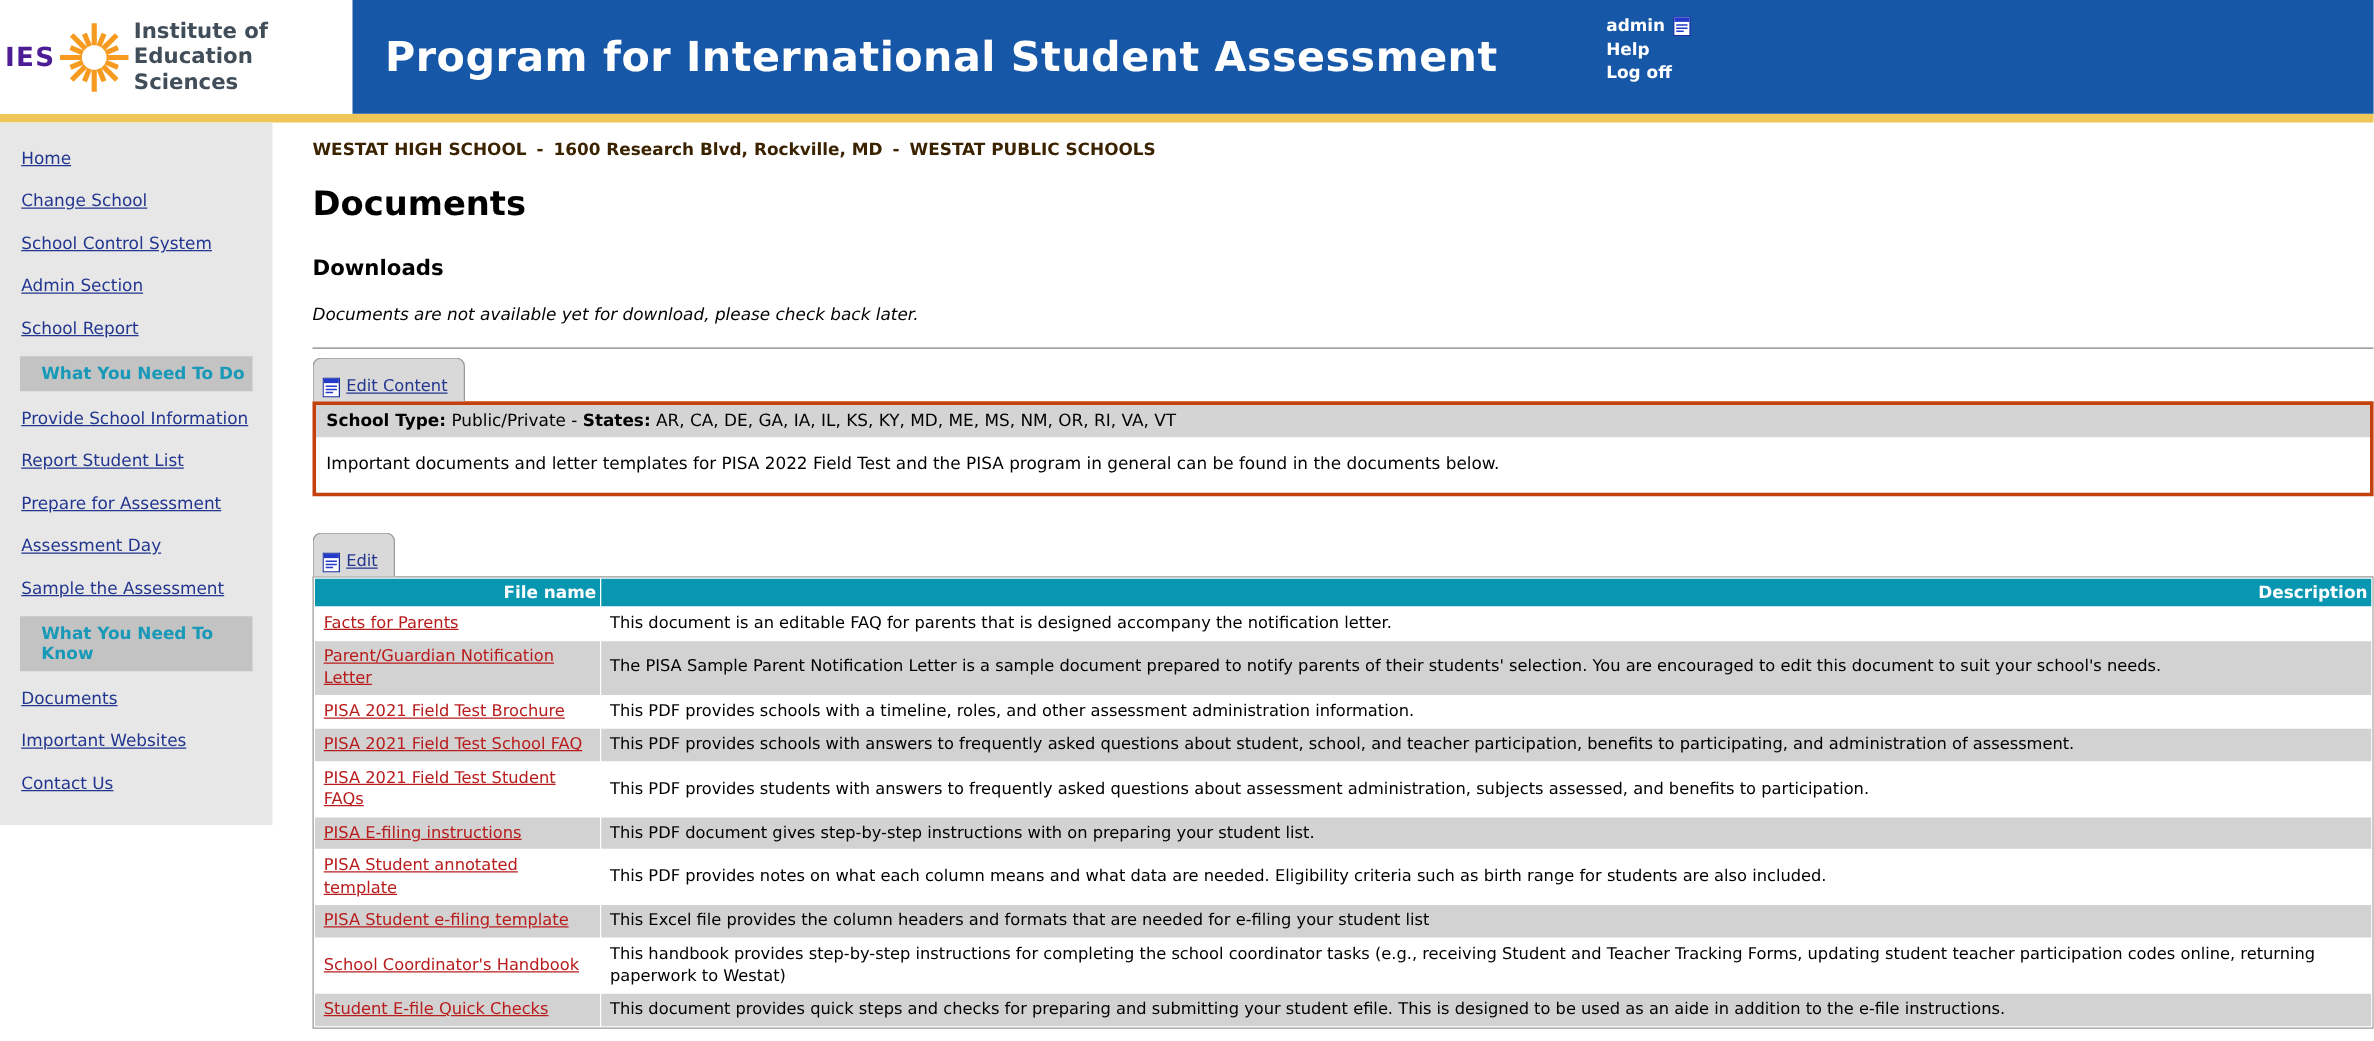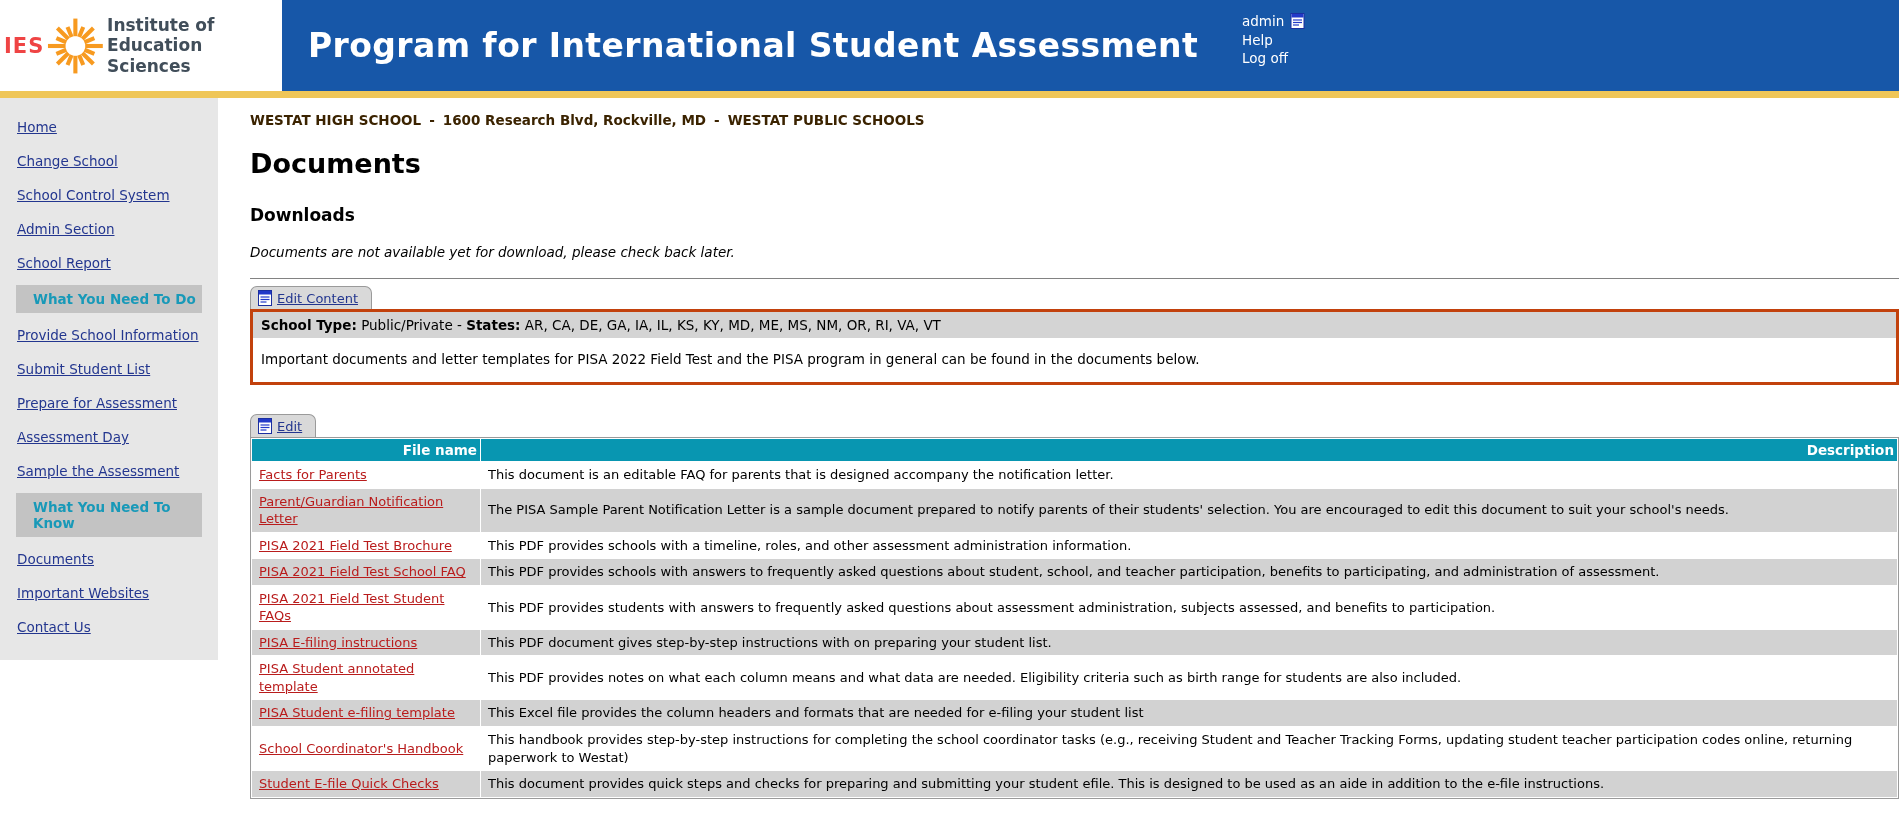--- a/index.html
+++ b/index.html
@@ -6,26 +6,26 @@
   html,body { margin:0; padding:0; }
   body {
     font-family: "DejaVu Sans", "Liberation Sans", sans-serif;
     background:#ffffff;
   }
   .page { width:1899px; height:833px; position:relative; background:#fff; overflow:hidden; }
 
   
   header.topbar { height:91px; display:flex; }
   .logo-area { flex:0 0 282px; background:#fff; display:flex; align-items:center; padding-left:4px; }
-  .ies-text { color:#ef4444; font-weight:bold; font-size:21px; letter-spacing:1px; }
+  .ies-text { color:#4c1d95; font-weight:bold; font-size:21px; letter-spacing:1px; }
   .sunburst { margin:0 2px; }
   .org-name { color:#414E5A; font-weight:bold; font-size:17px; line-height:1.18; }
   .blue-bar { flex:1; background:#1757A8; position:relative; display:flex; align-items:center; }
   .site-title { color:#fff; font-weight:bold; font-size:33px; margin-left:26px; letter-spacing:.4px; }
-  .user-links { position:absolute; left:960px; top:12px; font-size:13.5px; font-weight:normal; }
+  .user-links { position:absolute; left:1003px; top:12px; font-size:13.5px; font-weight:bold; }
   .user-links a { color:#fff; text-decoration:none; display:flex; align-items:center; gap:6px; line-height:18.5px; }
   .goldbar { height:7px; background:#EFC658; }
 
   
   .content-wrap { display:flex; align-items:flex-start; }
 
   
   nav.sidebar { flex:0 0 218px; background:#E7E7E7; padding:12px 0 16px; }
   nav.sidebar a.nav-link { display:block; padding:9px 4px 9px 17px; color:#23368F; font-size:13.5px; text-decoration:underline; line-height:16px; }
   nav.sidebar .nav-header { background:#C3C3C3; color:#1899B8; font-weight:bold; font-size:13.5px; padding:6px 4px 6px 17px; margin:5px 16px; line-height:16px; }
@@ -33,21 +33,21 @@
   
   main.main { flex:1; min-width:0; padding:6px 0 0 32px; }
   .school-line { margin-top:8px; font-weight:bold; font-size:13.5px; color:#3B2300; }
   .school-line .sep { margin:0 8px; }
   .page-title { font-size:27px; font-weight:bold; color:#000; margin:20px 0 0; }
   .section-title { font-size:17px; font-weight:bold; color:#000; margin:26px 0 0; }
   .note { font-style:italic; font-size:13.5px; margin-top:19px; }
   hr.rule { border:0; border-top:1px solid #828282; margin:18px 0 0; }
 
   
-  .tab { display:inline-flex; align-items:center; gap:5px; background:#D9D9D9; border:1px solid #9a9a9a; border-bottom:none; border-radius:7px 7px 0 0; padding:3px 13px 3px 7px; margin-top:6px; position:relative; top:1px; z-index:2; }
+  .tab { display:inline-flex; align-items:flex-start; gap:5px; background:#D9D9D9; border:1px solid #9a9a9a; border-bottom:none; border-radius:7px 7px 0 0; padding:15px 13px 3px 7px; margin-top:6px; position:relative; top:1px; z-index:2; }
   .tab a { color:#23368F; font-size:13px; text-decoration:underline; }
 
   
   .info-box { border:3px solid #c2410c; position:relative; z-index:1; }
   .type-row { background:#D4D4D4; padding:5px 8px; font-size:13.5px; }
   .intro-row { background:#fff; padding:13px 8px 15px; font-size:13.5px; }
   .tbl-gap { height:22px; }
 
   
   table.doc-table { width:100%; border-collapse:separate; border-spacing:1px; background:#fff; border:1px solid #9a9a9a; position:relative; z-index:1; }
@@ -128,21 +128,21 @@
 
   <div class="content-wrap">
     <nav class="sidebar">
       <a class="nav-link" href="#">Home</a>
       <a class="nav-link" href="#">Change School</a>
       <a class="nav-link" href="#">School Control System</a>
       <a class="nav-link" href="#">Admin Section</a>
       <a class="nav-link" href="#">School Report</a>
       <div class="nav-header">What You Need To Do</div>
       <a class="nav-link" href="#">Provide School Information</a>
-      <a class="nav-link" href="#">Submit Student List</a>
+      <a class="nav-link" href="#">Report Student List</a>
       <a class="nav-link" href="#">Prepare for Assessment</a>
       <a class="nav-link" href="#">Assessment Day</a>
       <a class="nav-link" href="#">Sample the Assessment</a>
       <div class="nav-header">What You Need To Know</div>
       <a class="nav-link" href="#">Documents</a>
       <a class="nav-link" href="#">Important Websites</a>
       <a class="nav-link" href="#">Contact Us</a>
     </nav>
 
     <main class="main">

